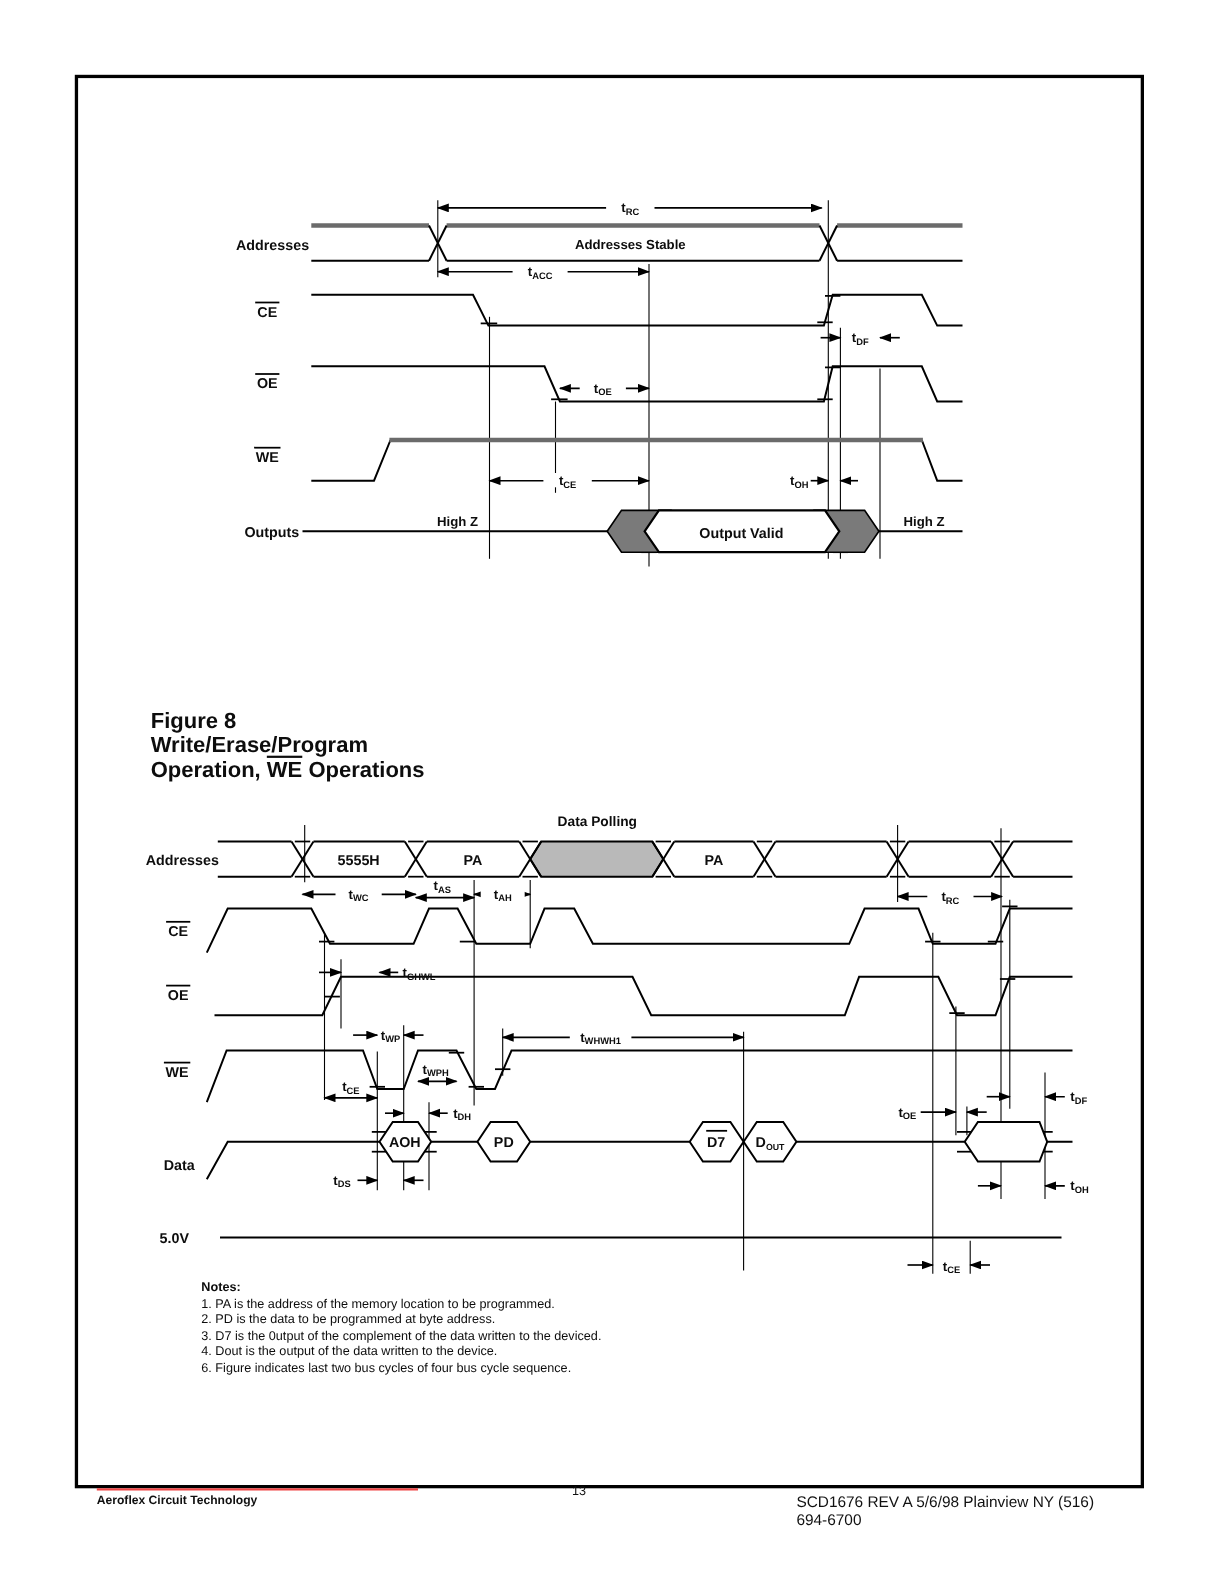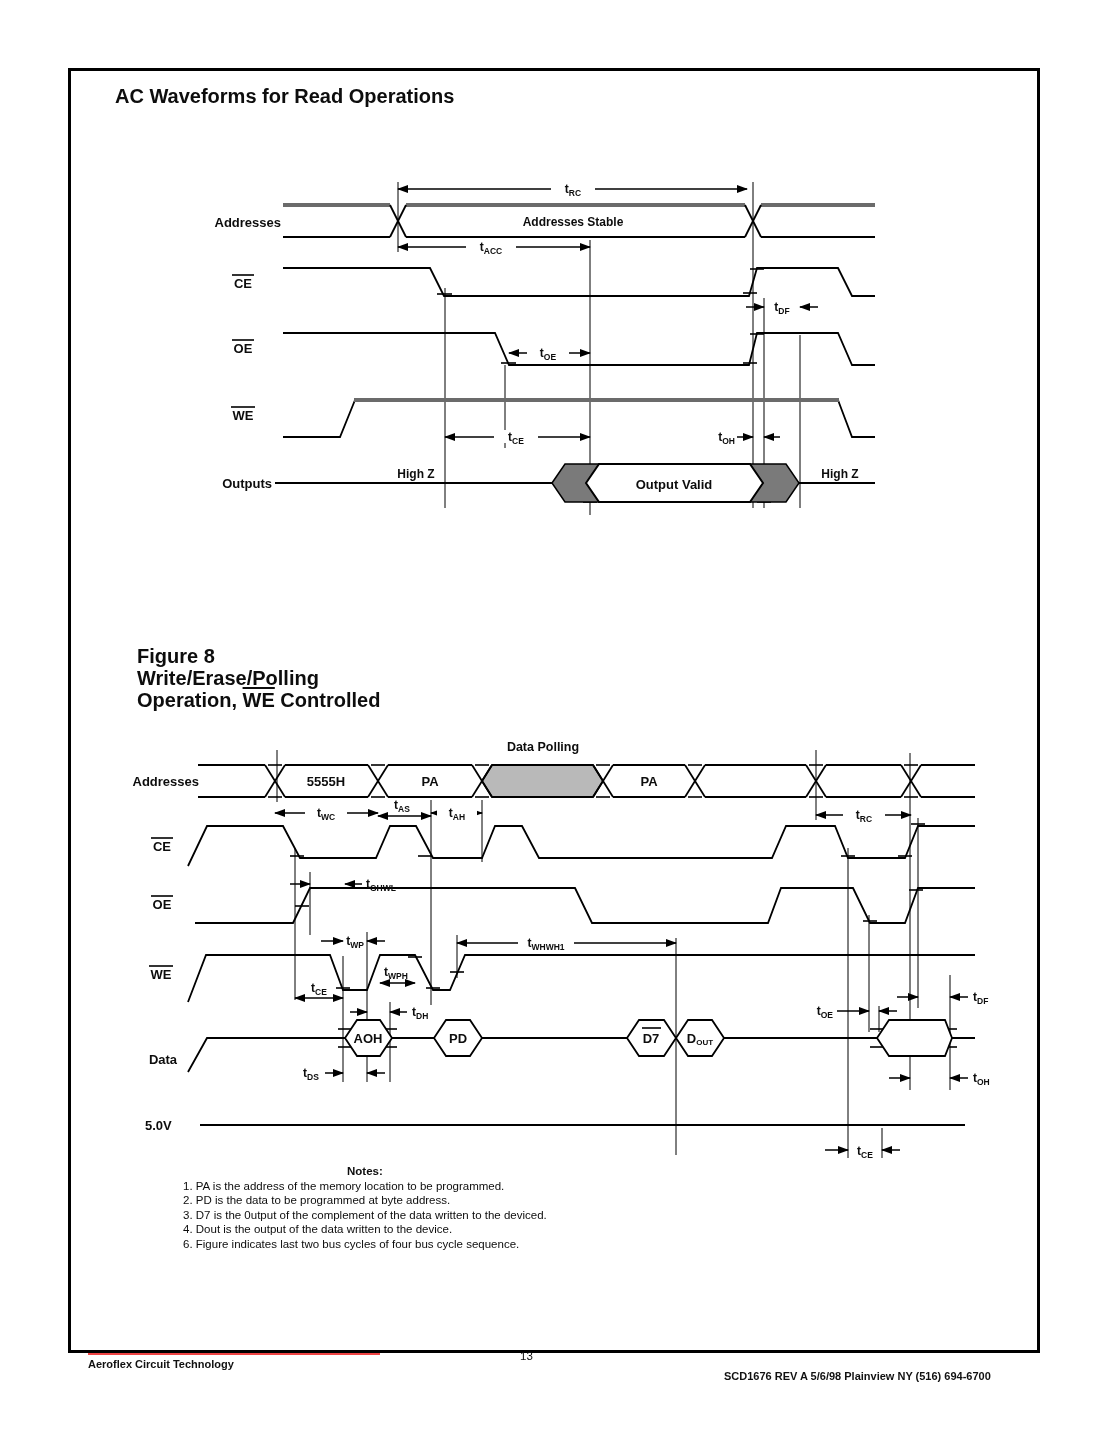--- a/index.html
+++ b/index.html
@@ -1,39 +1,38 @@
 <!DOCTYPE html>
 <html><head>
 <meta charset="utf-8">
 <style>
   html,body{margin:0;padding:0;background:#ffffff;}
   body{width:1105px;height:1430px;position:relative;font-family:"Liberation Sans",sans-serif;color:#111;}
   .page-border{position:absolute;left:68px;top:68px;width:966px;height:1279px;border:3px solid #000;}
   .fig-title{position:absolute;font-weight:bold;font-size:20px;line-height:22px;letter-spacing:0px;color:#0d0d0d;}
   .overline{text-decoration:overline;}
   .notes{position:absolute;left:183px;top:1164px;font-size:11.5px;line-height:14.6px;color:#0d0d0d;}
-  .notes .nh{font-weight:bold;text-align:center;}
+  .notes .nh{font-weight:bold;}
   .footer-left{position:absolute;left:88px;top:1353px;width:292px;border-top:2px solid #ef4444;padding-top:3px;font-weight:bold;font-size:11px;}
-  .footer-right{position:absolute;left:724px;top:1350px;width:290px;border-top:2px solid #000;padding-top:18px;font-weight:bold;font-size:11px;}
+  .footer-right{position:absolute;left:724px;top:1350px;width:290px;border-top:2px solid #000;padding-top:5px;font-weight:normal;font-size:14px;}
   .footer-page{position:absolute;left:520px;top:1350px;width:60px;text-align:left;font-size:11.5px;}
   svg{position:absolute;overflow:visible;}
   svg text{font-family:"Liberation Sans",sans-serif;font-weight:bold;fill:#0d0d0d;}
   .sig{font-size:13px;}
   .tl{font-size:12px;}
   .ts{font-size:8.5px;}
   .ann{font-size:12px;}
   .hexl{font-size:13px;}
 </style>
 </head>
 <body>
 
 <div class="page-border"></div>
 
 <div class="fig-title" style="left:115px;top:85px;">
-  <div>AC Waveforms for Read Operations</div>
 </div>
 
 <svg style="left:200px;top:160px;" width="720" height="365" viewBox="200 160 720 365">
   <defs>
     <marker id="ah1" markerWidth="11" markerHeight="9" refX="10" refY="4" orient="auto-start-reverse" markerUnits="userSpaceOnUse">
       <path d="M0,0 L11,4 L0,8 Z" fill="#000"></path>
     </marker>
   </defs>
 
   <g stroke="#000" stroke-width="1">
@@ -134,22 +133,22 @@
     <text class="tl" x="491" y="251" text-anchor="middle"><tspan>t</tspan><tspan class="ts" dy="2.5">ACC</tspan></text>
     <text class="tl" x="548" y="357" text-anchor="middle"><tspan>t</tspan><tspan class="ts" dy="2.5">OE</tspan></text>
     <text class="tl" x="516" y="441" text-anchor="middle"><tspan>t</tspan><tspan class="ts" dy="2.5">CE</tspan></text>
     <text class="tl" x="782" y="311" text-anchor="middle"><tspan>t</tspan><tspan class="ts" dy="2.5">DF</tspan></text>
     <text class="tl" x="735" y="441" text-anchor="end"><tspan>t</tspan><tspan class="ts" dy="2.5">OH</tspan></text>
   </g>
 </svg>
 
 <div class="fig-title" style="left:115px;top:645px;margin-left:22px;">
   <div>Figure 8</div>
-  <div>Write/Erase/Polling</div>
-  <div><span>Operation, </span><span class="overline">WE</span><span> Controlled</span></div>
+  <div>Write/Erase/Program</div>
+  <div><span>Operation, </span><span class="overline">WE</span><span> Operations</span></div>
 </div>
 
 <svg style="left:120px;top:735px;" width="890" height="430" viewBox="120 735 890 430">
   <defs>
     <marker id="ah2" markerWidth="11" markerHeight="9" refX="10" refY="4" orient="auto-start-reverse" markerUnits="userSpaceOnUse">
       <path d="M0,0 L11,4 L0,8 Z" fill="#000"></path>
     </marker>
   </defs>
 
   <g stroke="#000" stroke-width="1">

